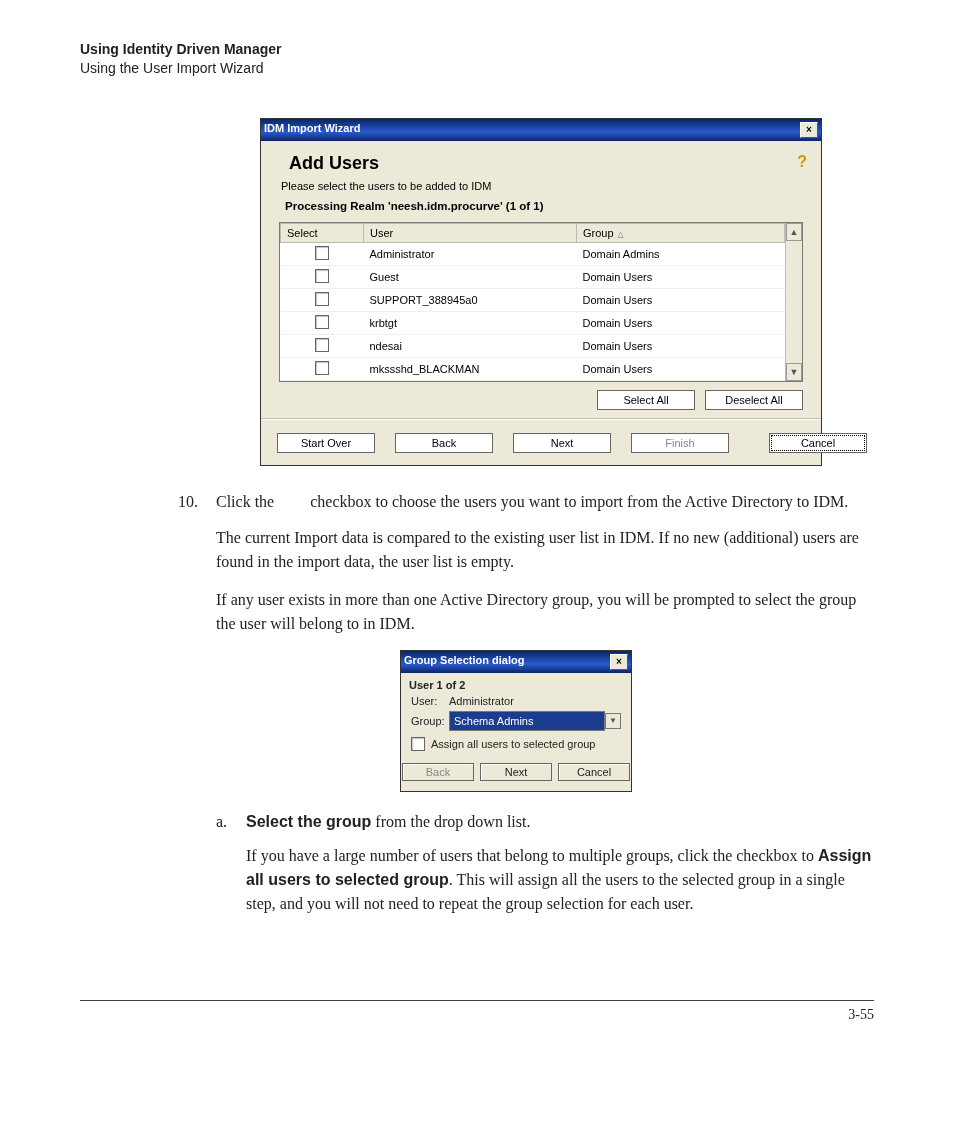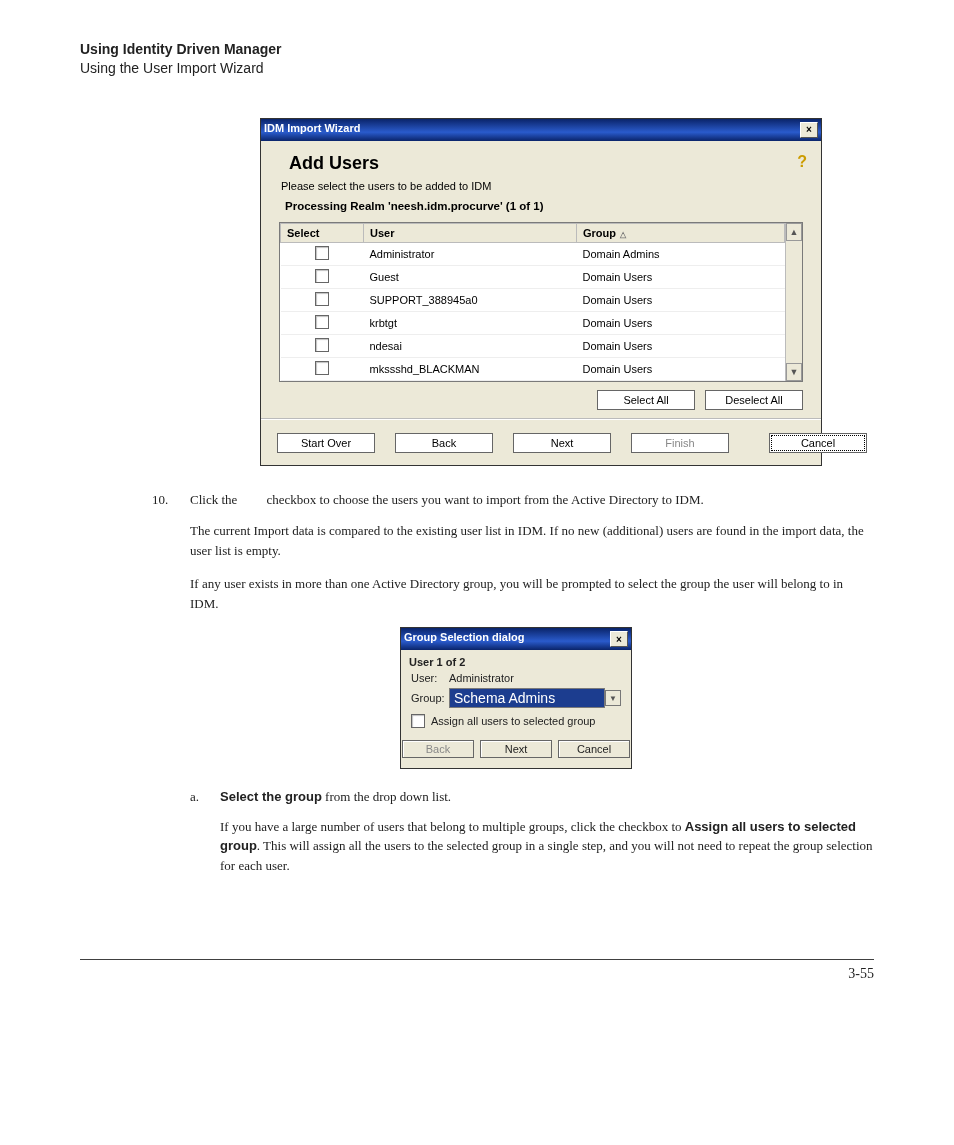--- a/index.html
+++ b/index.html
@@ -84,21 +84,21 @@
     flex:1;
     border-collapse: collapse;
     width: 100%;
     font-size: 11px;
   }
   table.users th {
     background: #ece9d8;
     border: 1px solid #bbb;
     text-align: left;
     padding: 3px 6px;
-    font-weight: bold;
+    font-weight: normal;
   }
   table.users td {
     padding: 3px 6px;
     border-bottom: 1px solid #eee;
   }
   td.cbcell { text-align:center; }
   .cb {
     width: 12px; height: 12px;
     border: 1px solid #666;
     background: #fff;
@@ -146,35 +146,35 @@
     font-size: 11px;
   }
   .lbl { display:flex; padding:2px 10px; align-items:center;}
   .u12 { font-weight:bold; padding:6px 10px 2px 8px;}
   .sel {
     flex:1; height:18px;
     background:#1c3d8f; color:#fff;
     border:1px solid #7a7a7a;
     display:flex; align-items:center; justify-content:space-between;
     padding:0 4px;
-    font-size:14px;
+    font-size:11px;
   }
   .dd { width:14px; height:14px; background:#ece9d8; border:1px solid #777; display:flex; align-items:center; justify-content:center; font-size:8px; color:#555;}
   .asg { display:flex; align-items:center; gap:6px; padding:4px 6px 6px 10px;}
   .brow2 { display:flex; gap:6px; justify-content:center; padding:6px 6px 10px 6px;}
   .wbtn2 {
     min-width:58px; text-align:center; padding:2px 6px;
     background:#ece9d8; border:1px solid #666; box-shadow: inset 1px 1px 0 #fff; font-size:11px;
   }
   .wbtn2.disabled { color:#888; }
 
   
   .body {
-    margin-left: 72px;
-    font-size: 13px;
+    margin-left: 98px;
+    font-size: 16px;
     line-height: 1.5;
   }
   .step { display:flex; gap:10px; margin-bottom:12px;}
   .stepnum { width:28px; flex:none;}
   .para { margin: 0 0 14px 38px;}
   .sub-a { margin-left:38px;}
   .sub-a-row { display:flex; gap:12px; margin-bottom:10px;}
   .sub-a-num { width:18px; flex:none;}
   .b { font-weight:bold; font-family: Arial, sans-serif;}
   .footer {

